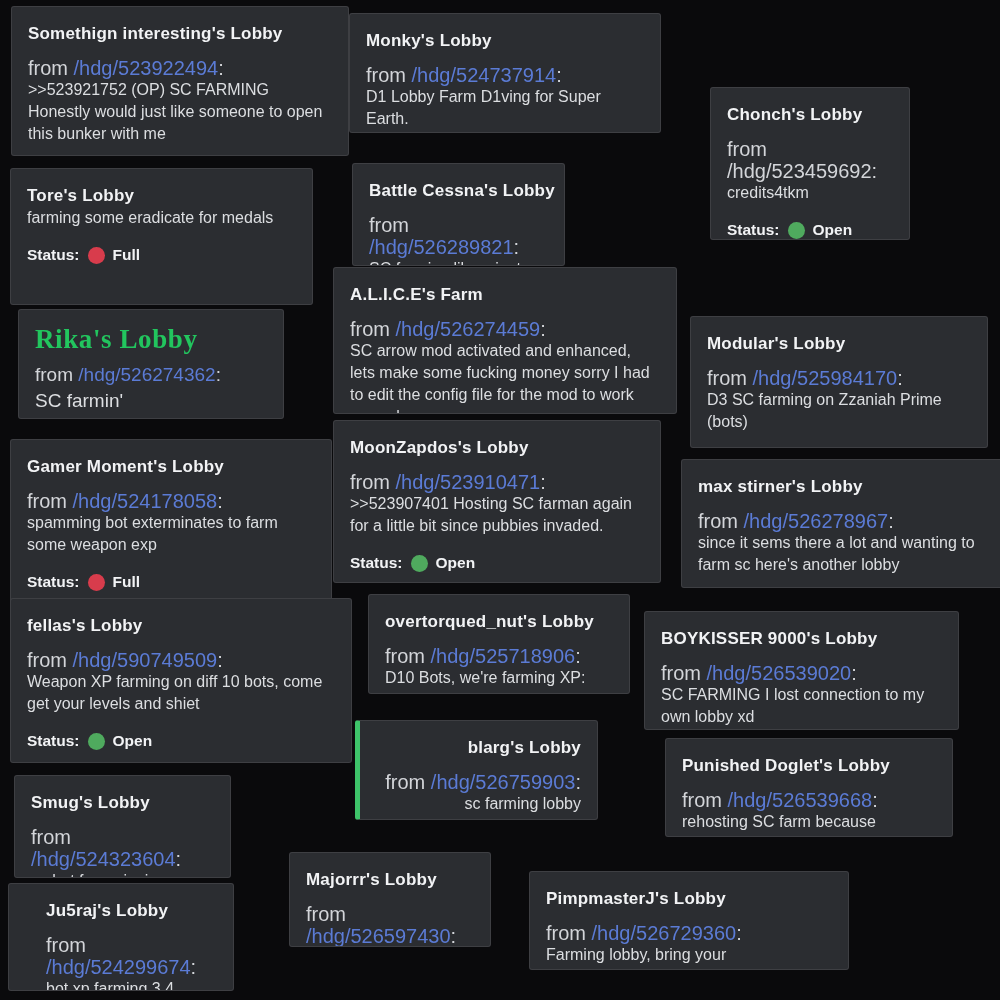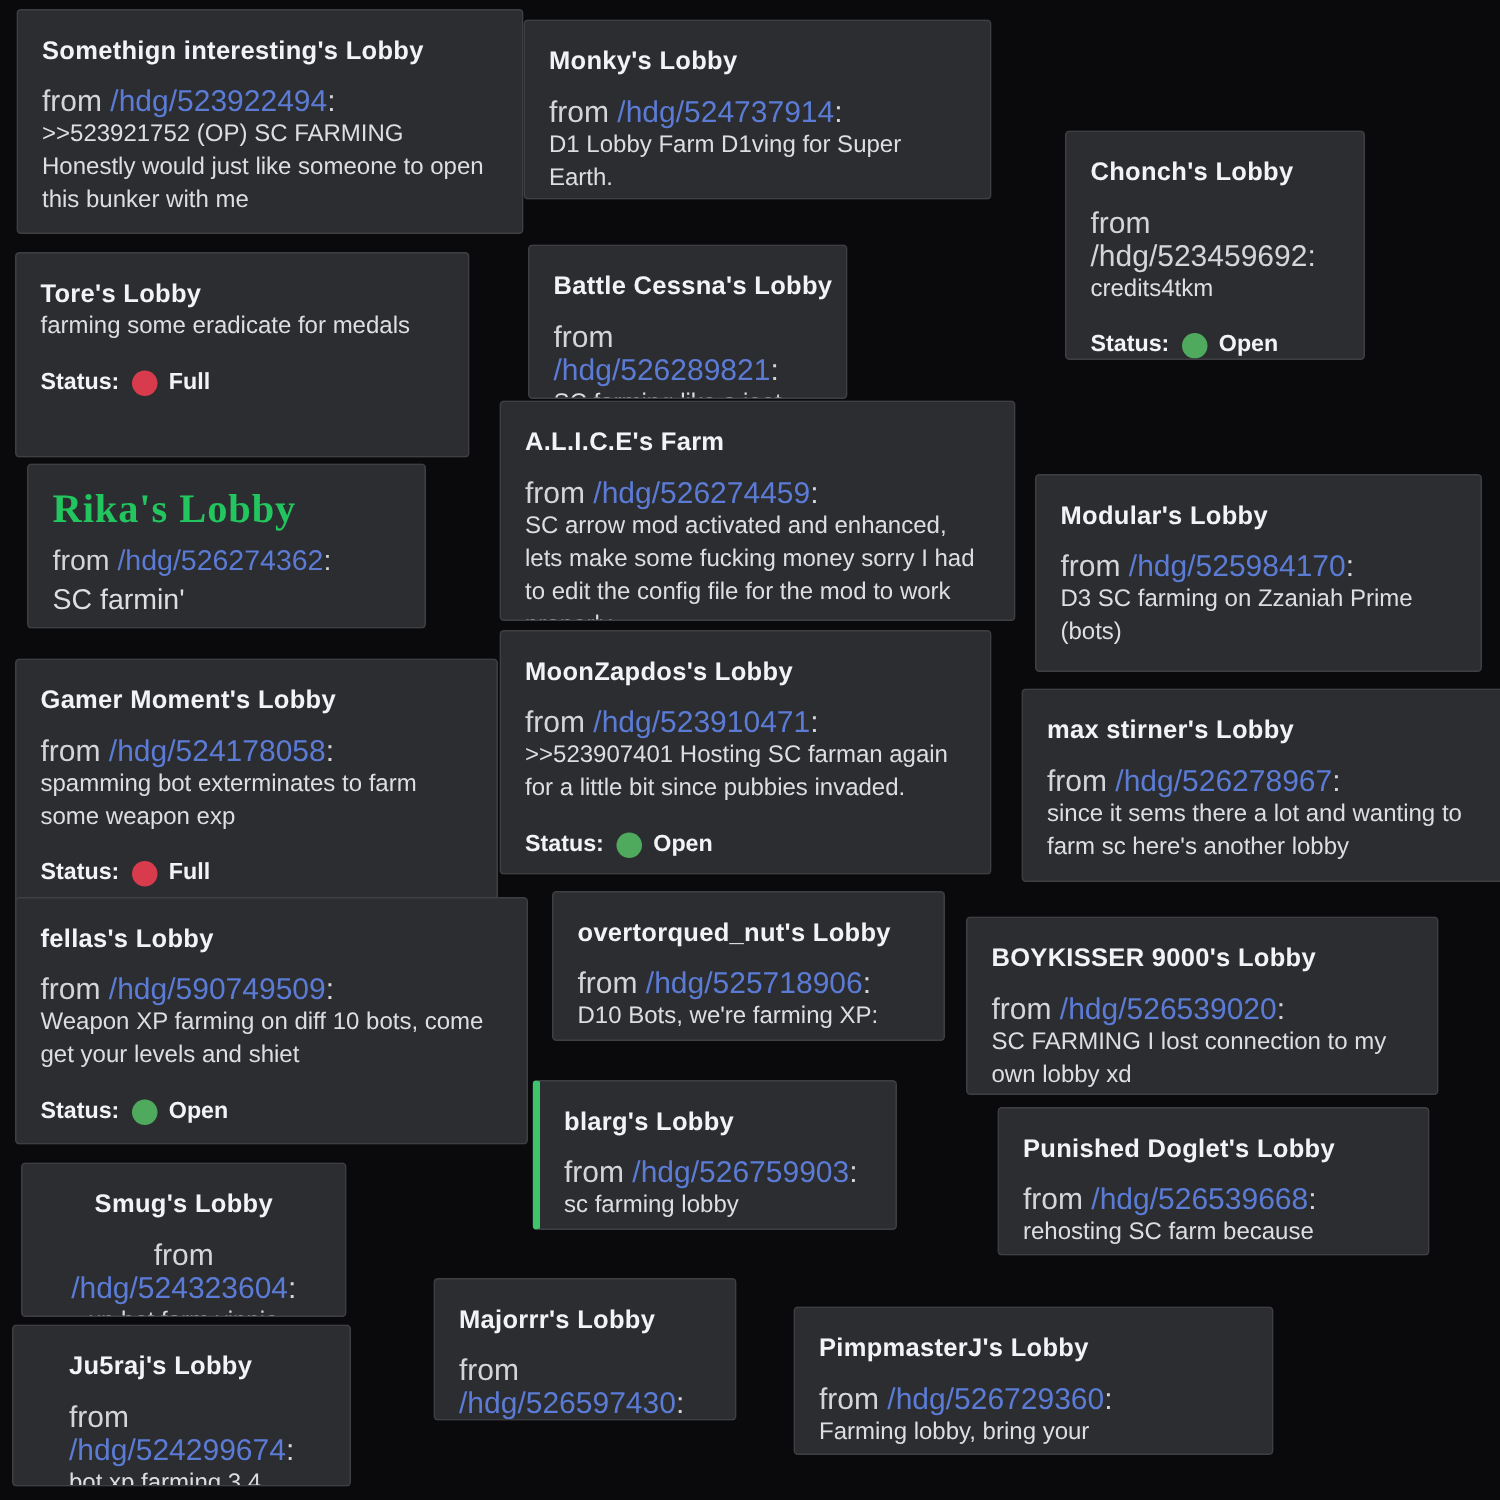--- a/index.html
+++ b/index.html
@@ -20,20 +20,21 @@
     box-sizing: border-box;
     background: #2b2d31;
     border: 1px solid rgba(255,255,255,0.09);
     border-radius: 3px;
     padding: 14px 16px;
     overflow: hidden;
     color: #dbdee1;
   }
   .card.accent {
     border-left: 5px solid #3ec46a;
+    text-align: right;
   }
   .title {
     margin: 2px 0 0 0;
     font-size: 17px;
     line-height: 22px;
     font-weight: 700;
     color: #f2f3f5;
     letter-spacing: 0.2px;
     white-space: nowrap;
   }
@@ -192,21 +193,21 @@
     <p class="from-line"><span>from </span><a class="link">/hdg/526759903</a><span>:</span></p>
     <p class="body">sc farming lobby</p>
 
   </article>
     <article class="card" style="left: 665px; top: 738px; width: 288px; height: 99px;">
     <h3 class="title">Punished Doglet's Lobby</h3>
     <p class="from-line"><span>from </span><a class="link">/hdg/526539668</a><span>:</span></p>
     <p class="body">rehosting SC farm because misclick</p>
 
   </article>
-    <article class="card" style="left: 14px; top: 775px; width: 217px; height: 103px; text-align: center;">
+    <article class="card" style="left: 14px; top: 775px; width: 217px; height: 103px;">
     <h3 class="title">Smug's Lobby</h3>
     <p class="from-line"><span>from </span><a class="link">/hdg/524323604</a><span>:</span></p>
     <p class="body">xp bot farm yippie</p>
 
   </article>
     <article class="card" style="left: 289px; top: 852px; width: 202px; height: 95px;">
     <h3 class="title">Majorrr's Lobby</h3>
     <p class="from-line"><span>from </span><a class="link">/hdg/526597430</a><span>:</span></p>
     <p class="body">SC Farming Lobby</p>
 

